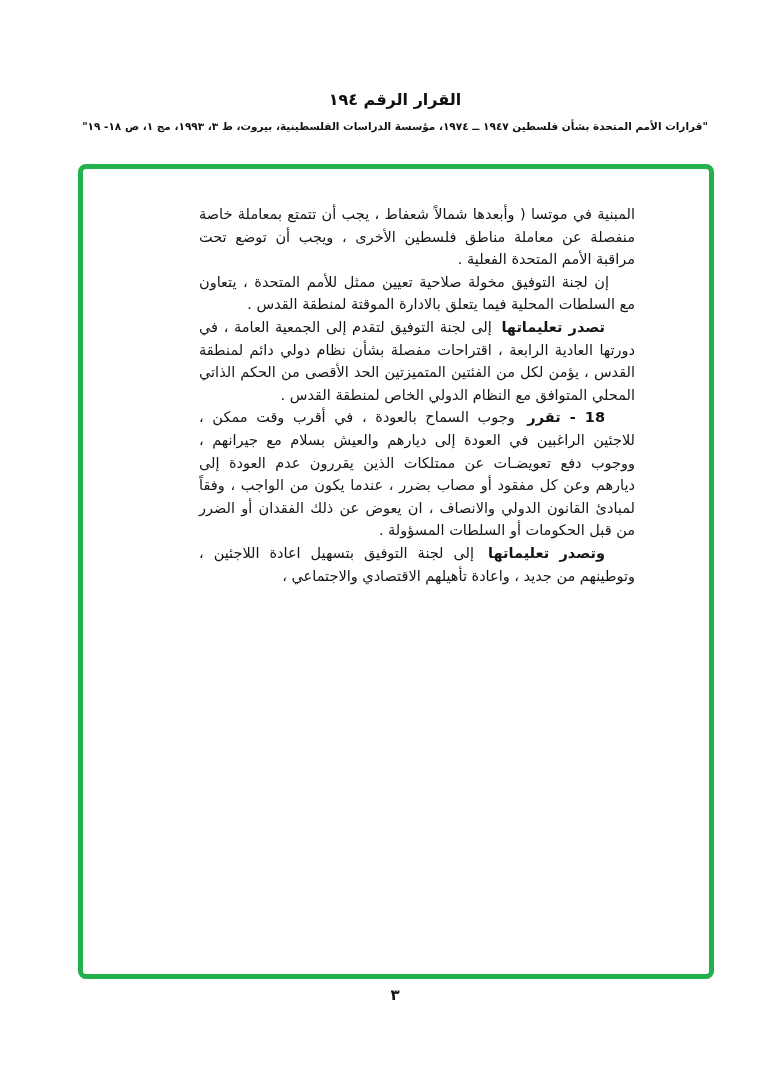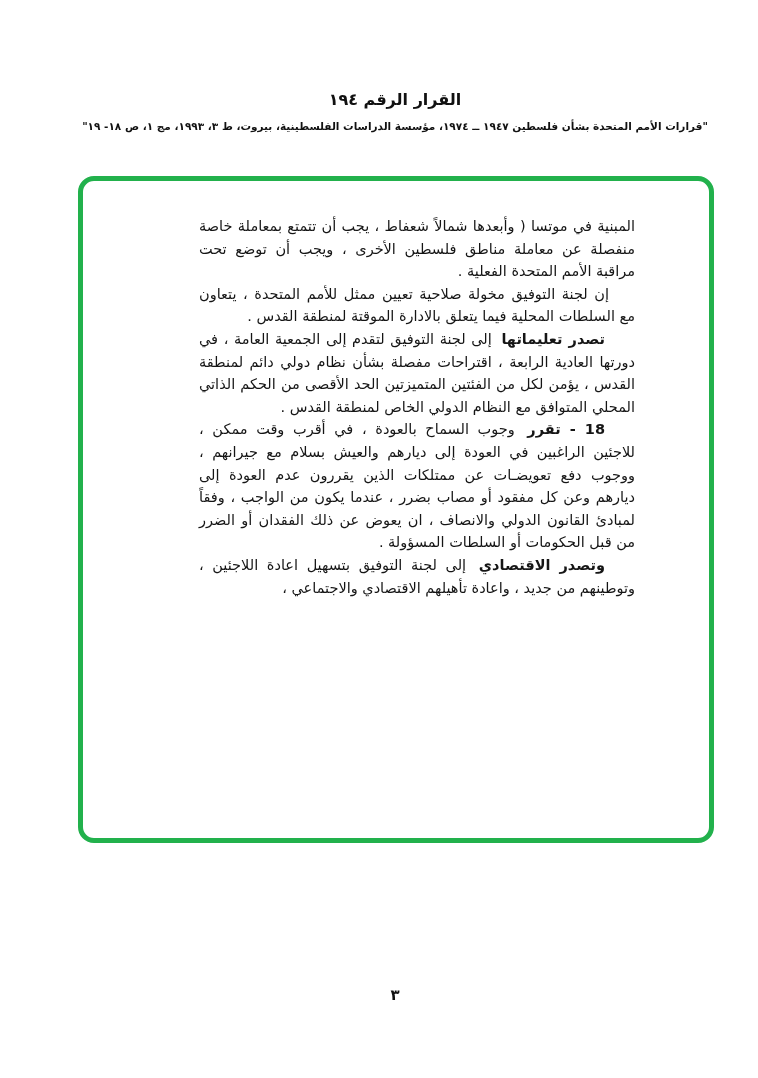--- a/index.html
+++ b/index.html
@@ -29,26 +29,26 @@
     top: 104px;
     left: 0;
     width: 100%;
     text-align: center;
     font-size: 10.5px;
     font-weight: bold;
     white-space: nowrap;
   }
   .green-box {
     position: absolute;
-    top: 160px;
+    top: 148px;
     left: 62px;
     width: 636px;
-    height: 667px;
+    height: 815px;
     border: 5px solid var(--box-border, #22b14c);
-    border-radius: 16px;
+    border-radius: 8px;
     background: #ffffff;
     overflow: hidden;
   }
   .text-block {
     padding: 30px 70px 0 112px;
     font-size: 14.5px;
     line-height: 22.6px;
     text-align: justify;
     color: #151515;
   }
@@ -73,19 +73,19 @@
   <div class="doc-title">القرار الرقم ١٩٤</div>
 
   <div class="source-line">"قرارات الأمم المتحدة بشأن فلسطين ١٩٤٧ ــ ١٩٧٤، مؤسسة الدراسات الفلسطينية، بيروت، ط ٣، ١٩٩٣، مج ١، ص ١٨- ١٩"</div>
 
   <div class="green-box">
     <div class="text-block">
         <p class="para">المبنية في موتسا ( وأبعدها شمالاً شعفاط ، يجب أن تتمتع بمعاملة خاصة منفصلة عن معاملة مناطق فلسطين الأخرى ، ويجب أن توضع تحت مراقبة الأمم المتحدة الفعلية .</p>
         <p class="para indent">إن لجنة التوفيق مخولة صلاحية تعيين ممثل للأمم المتحدة ، يتعاون مع السلطات المحلية فيما يتعلق بالادارة الموقتة لمنطقة القدس .</p>
         <p class="para indent"><b>تصدر تعليماتها</b> إلى لجنة التوفيق لتقدم إلى الجمعية العامة ، في دورتها العادية الرابعة ، اقتراحات مفصلة بشأن نظام دولي دائم لمنطقة القدس ، يؤمن لكل من الفئتين المتميزتين الحد الأقصى من الحكم الذاتي المحلي المتوافق مع النظام الدولي الخاص لمنطقة القدس .</p>
         <p class="para indent"><b>18 - تقرر</b> وجوب السماح بالعودة ، في أقرب وقت ممكن ، للاجئين الراغبين في العودة إلى ديارهم والعيش بسلام مع جيرانهم ، ووجوب دفع تعويضـات عن ممتلكات الذين يقررون عدم العودة إلى ديارهم وعن كل مفقود أو مصاب بضرر ، عندما يكون من الواجب ، وفقاً لمبادئ القانون الدولي والانصاف ، ان يعوض عن ذلك الفقدان أو الضرر من قبل الحكومات أو السلطات المسؤولة .</p>
-        <p class="para indent"><b>وتصدر الاقتصادي</b> إلى لجنة التوفيق بتسهيل اعادة اللاجئين ، وتوطينهم من جديد ، واعادة تأهيلهم الاقتصادي والاجتماعي ،</p>
+        <p class="para indent"><b>وتصدر تعليماتها</b> إلى لجنة التوفيق بتسهيل اعادة اللاجئين ، وتوطينهم من جديد ، واعادة تأهيلهم الاقتصادي والاجتماعي ،</p>
       </div>
   </div>
 
   <div class="page-number">٣</div>
 
 </div>
 
 </body></html>

